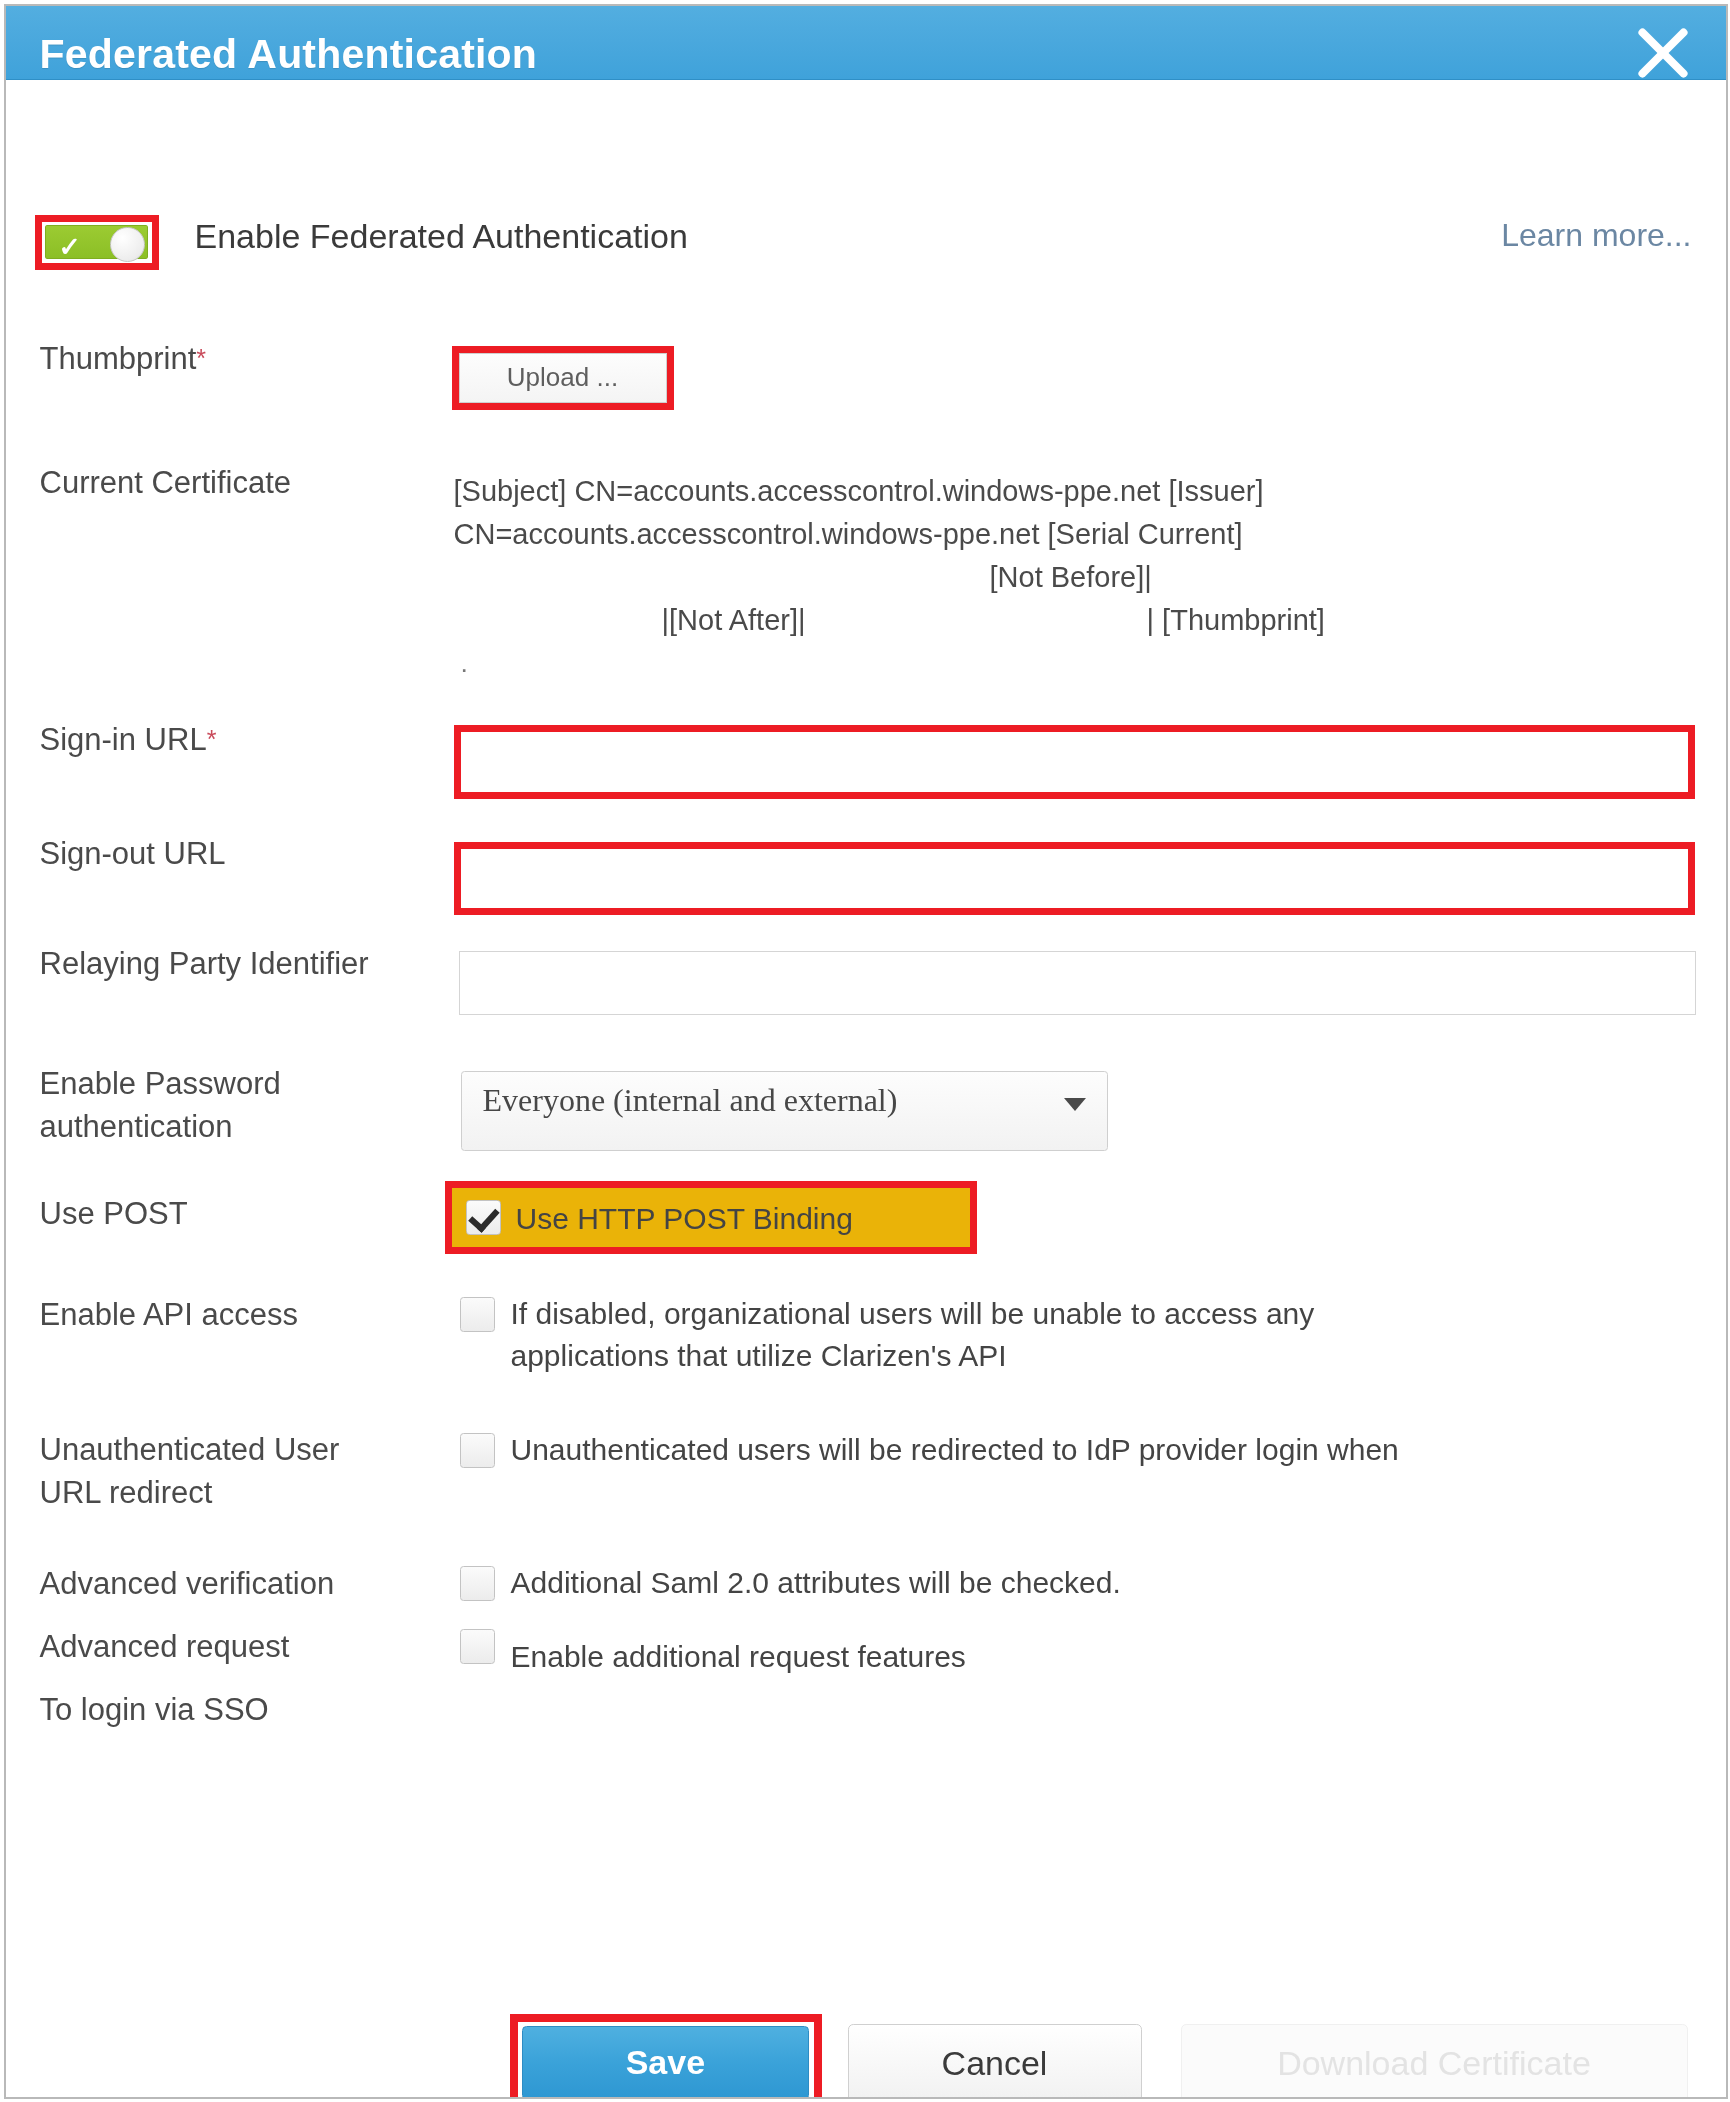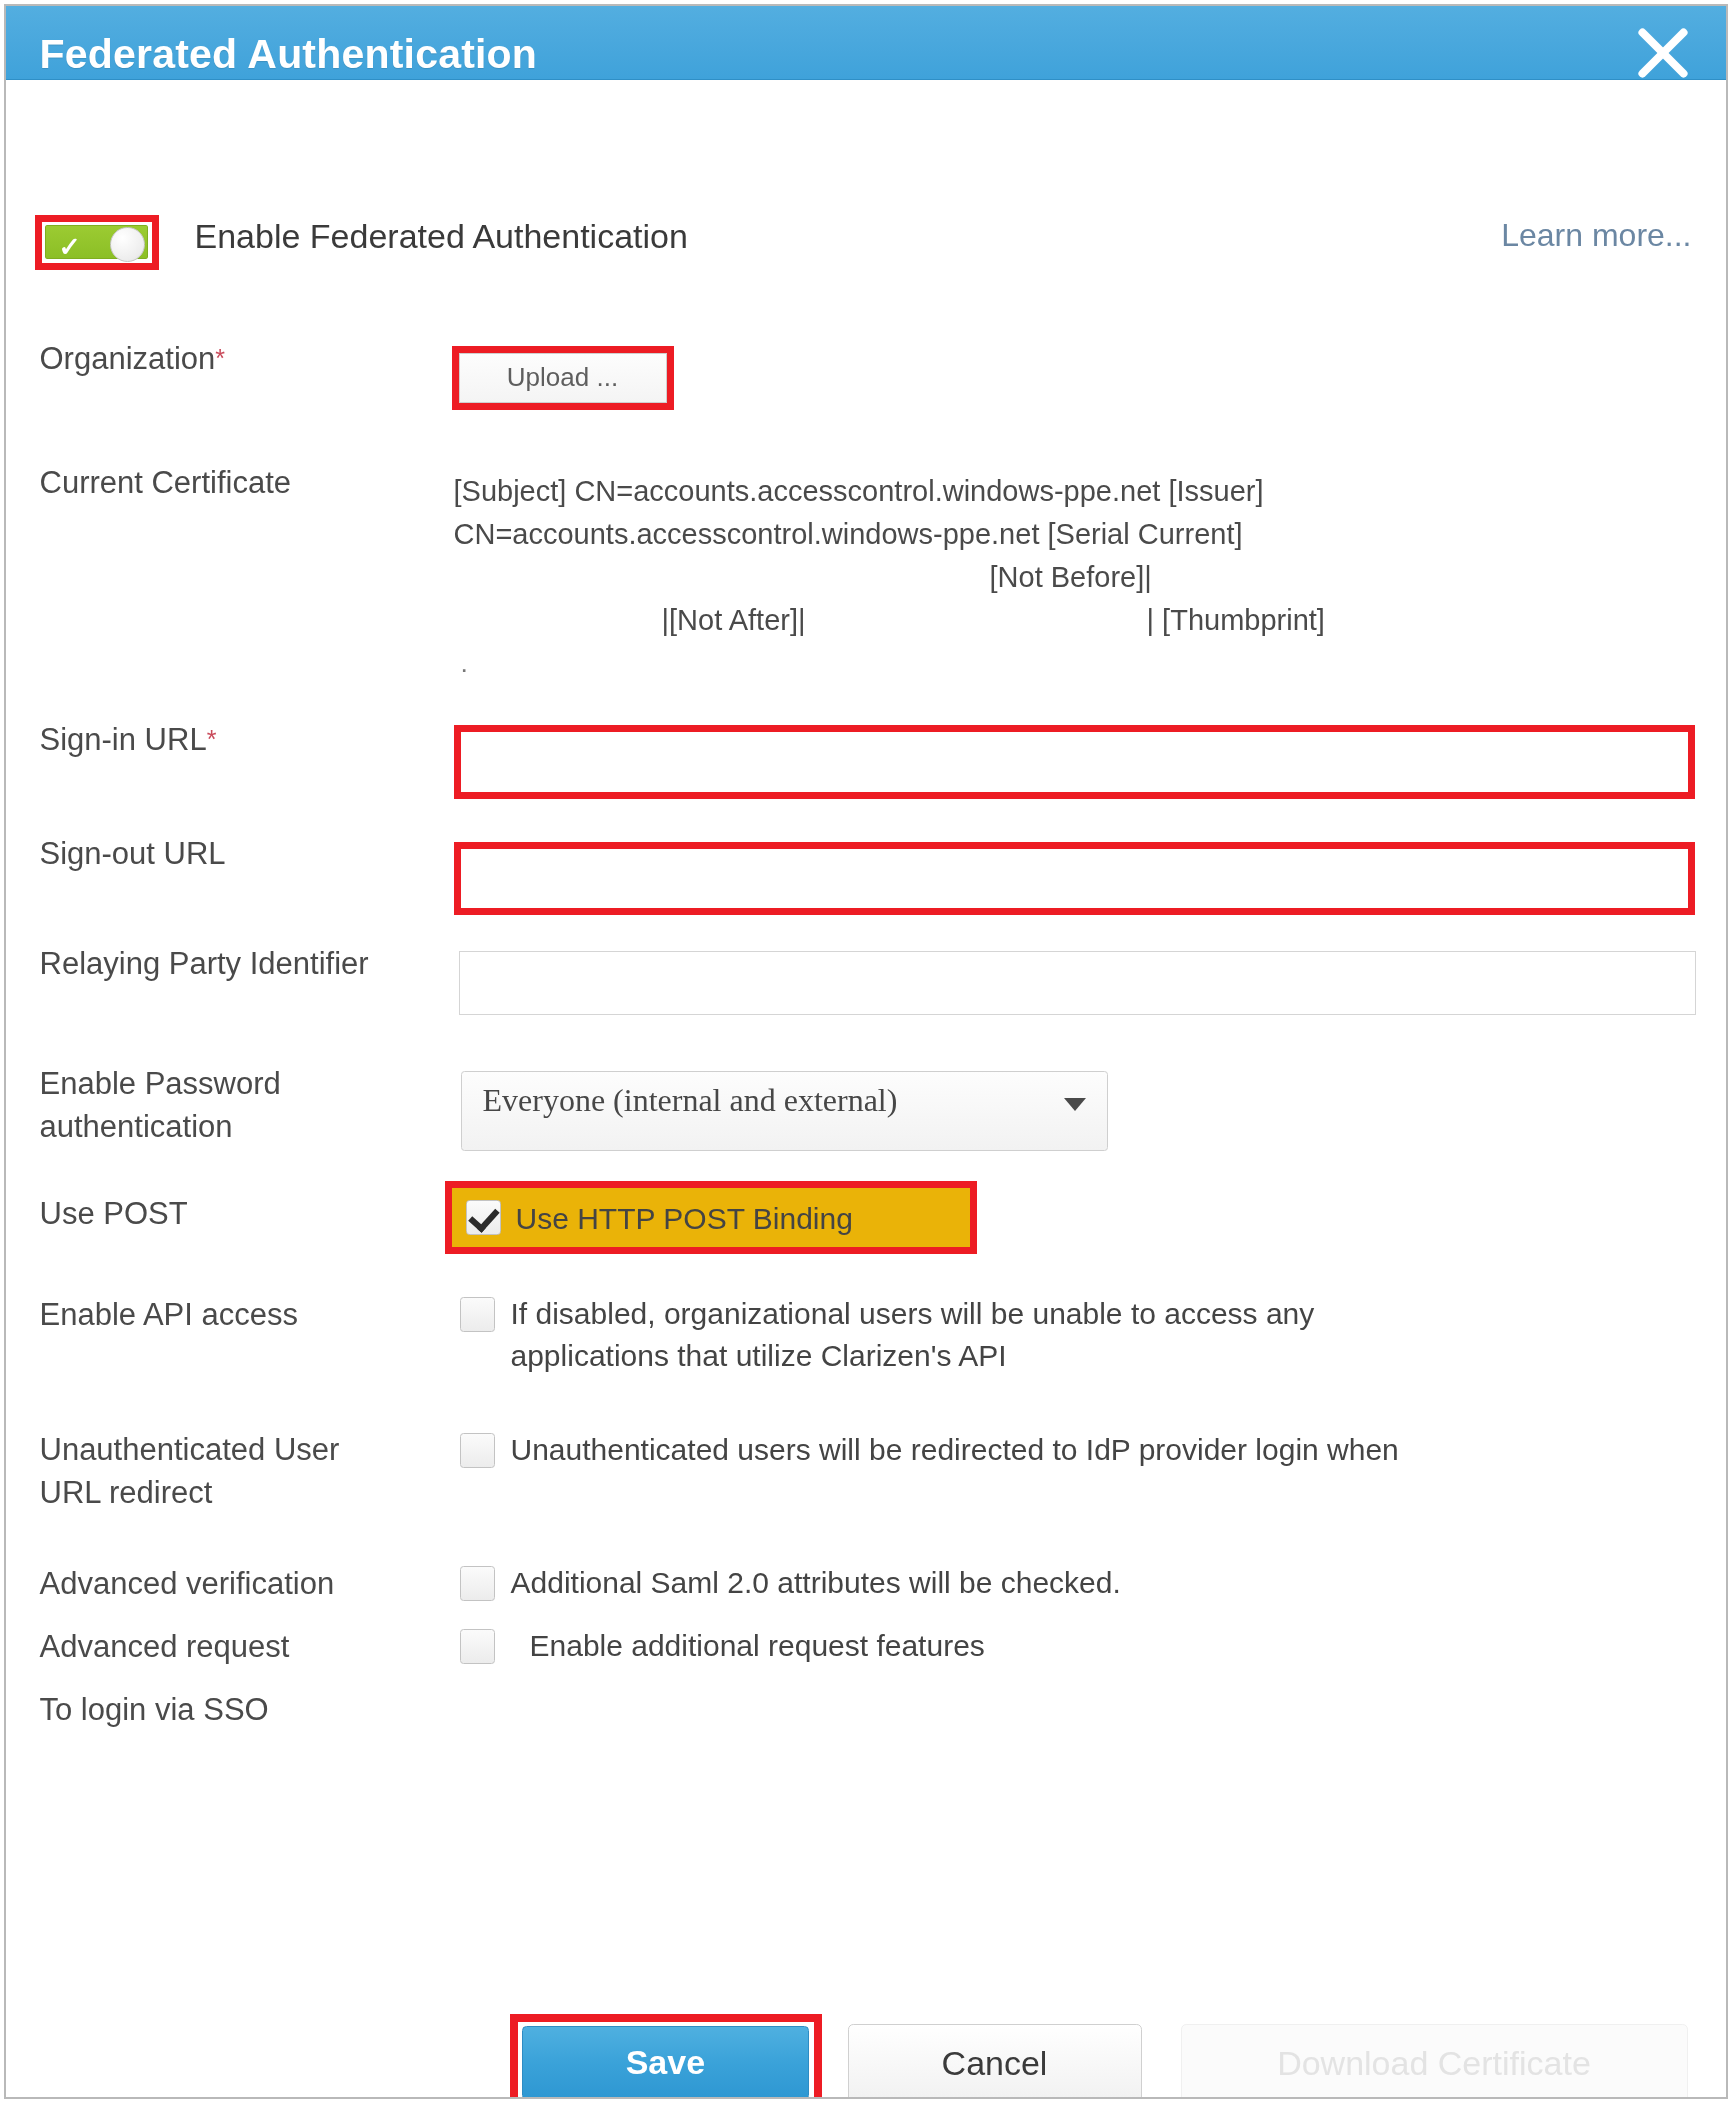--- a/index.html
+++ b/index.html
@@ -357,21 +357,21 @@
         <div class="toggle">
           <div class="toggle-inner">
             <span class="toggle-check">✓</span>
             <span class="toggle-knob"></span>
           </div>
         </div>
       </div>
       <div class="toggle-label">Enable Federated Authentication</div>
       <div class="learn-more">Learn more...</div>
 
-      <div class="lbl" style="top:257px;"><span>Organization</span><span class="req">*</span></div>
+      <div class="lbl" style="top:257px;"><span>Thumbprint</span><span class="req">*</span></div>
       <div class="upload-wrap">
         <button class="upload-btn">Upload ...</button>
       </div>
 
       <div class="lbl" style="top:381px;">Current Certificate</div>
       <div class="cert-block">
         <div class="cert-line">[Subject] CN=accounts.accesscontrol.windows-ppe.net [Issuer]</div>
         <div class="cert-line">CN=accounts.accesscontrol.windows-ppe.net [Serial Current]</div>
         <div class="cert-line l3">[Not Before]|</div>
         <div class="cert-line l4"><span>|[Not After]|</span><span class="sp"></span><span>| [Thumbprint]</span></div>
@@ -430,21 +430,21 @@
 
       <div class="lbl" style="top:1482px;">Advanced verification</div>
       <div class="cbrow" style="left:0; top:1482px; width:100%;">
         <div class="cbox" style="left:454px; top:4.4px;"></div>
         <div class="cbtext" style="left:505px; top:0px;">Additional Saml 2.0 attributes will be checked.</div>
       </div>
 
       <div class="lbl" style="top:1545px;">Advanced request</div>
       <div class="cbrow" style="left:0; top:1545px; width:100%;">
         <div class="cbox" style="left:454px; top:4.4px;"></div>
-        <div class="cbtext" style="left:505px; top:0px;margin-left:19px;">Enable additional request features</div>
+        <div class="cbtext" style="left:505px; top:11px;">Enable additional request features</div>
       </div>
 
       <div class="lbl" style="top:1608px; width:621px;">To login via SSO</div>
 
       <div class="save-hl">
         <button class="btn-save">Save</button>
       </div>
       <button class="btn-cancel">Cancel</button>
       <button class="btn-download" disabled="">Download Certificate</button>
 

